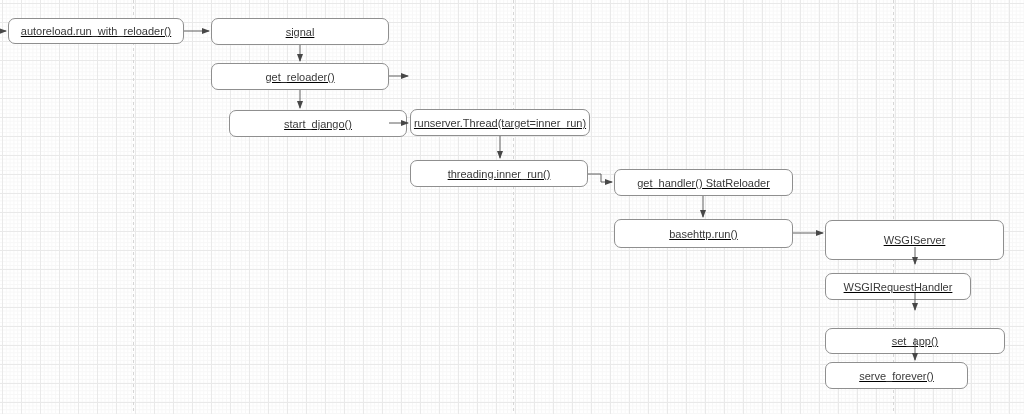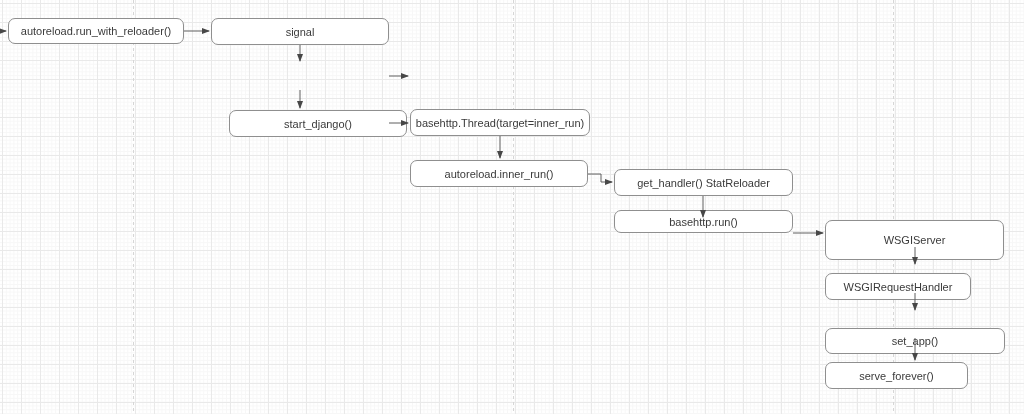--- a/index.html
+++ b/index.html
@@ -44,20 +44,21 @@
   .node{
     position:absolute;
     box-sizing:border-box;
     background:var(--node-fill);
     border:1px solid var(--node-border);
     border-radius:7px;
     display:flex;
     align-items:center;
     justify-content:center;
     z-index:2;
+    text-decoration:underline;
   }
   .node-label{
     font-size:11px;
     line-height:12px;
     color:var(--node-text);
     white-space:nowrap;
     text-align:center;
     padding:0 6px;
   }
   svg.edges{
@@ -86,39 +87,42 @@
   <div class="page-line" style="left:893px"></div>
 
   <div class="node" style="left:8px;top:18px;width:176px;height:26px">
     <span class="node-label">autoreload.run_with_reloader()</span>
   </div>
 
   <div class="node" style="left:211px;top:18px;width:178px;height:27px">
     <span class="node-label">signal</span>
   </div>
 
+  <div class="node" style="left:211px;top:63px;width:178px;height:27px">
+    <span class="node-label">get_reloader()</span>
+  </div>
 
 
   <div class="node" style="left:229px;top:110px;width:178px;height:27px">
     <span class="node-label">start_django()</span>
   </div>
 
   <div class="node" style="left:410px;top:109px;width:180px;height:27px">
-    <span class="node-label">basehttp.Thread(target=inner_run)</span>
+    <span class="node-label">runserver.Thread(target=inner_run)</span>
   </div>
 
   <div class="node" style="left:410px;top:160px;width:178px;height:27px">
-    <span class="node-label">autoreload.inner_run()</span>
+    <span class="node-label">threading.inner_run()</span>
   </div>
 
   <div class="node" style="left:614px;top:169px;width:179px;height:27px">
     <span class="node-label">get_handler() StatReloader</span>
   </div>
 
-  <div class="node" style="left:614px;top:210px;width:179px;height:23px">
+  <div class="node" style="left:614px;top:219px;width:179px;height:29px">
     <span class="node-label">basehttp.run()</span>
   </div>
 
   <div class="node" style="left:825px;top:220px;width:179px;height:40px">
     <span class="node-label">WSGIServer</span>
   </div>
 
   <div class="node" style="left:825px;top:273px;width:146px;height:27px">
     <span class="node-label">WSGIRequestHandler</span>
   </div>

